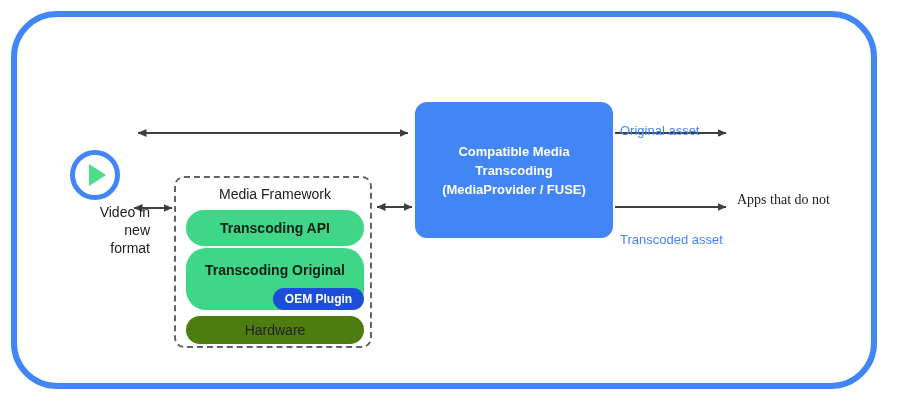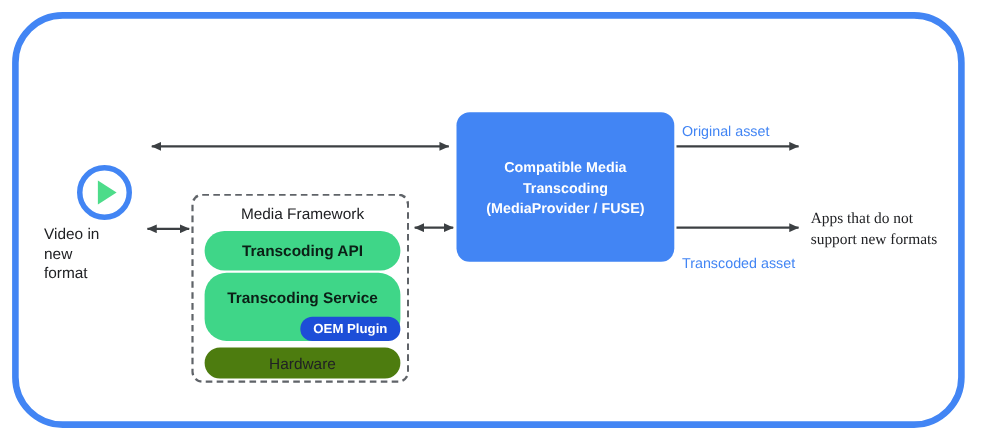--- a/index.html
+++ b/index.html
@@ -65,21 +65,21 @@
     border-left: 17px solid #4ddc8a;
     border-top: 11px solid transparent;
     border-bottom: 11px solid transparent;
   }
 
   #video-caption {
     position: absolute;
     left: 40px;
     top: 203px;
     width: 110px;
-    text-align: left;
+    text-align: right;
     font-size: 14px;
     line-height: 18px;
     color: #202124;
   }
 
   
   #media-framework {
     position: absolute;
     left: 174px;
     top: 176px;
@@ -170,21 +170,21 @@
     box-sizing: border-box;
   }
 
   
   .edge-label {
     position: absolute;
     font-size: 13px;
     color: #4285f4;
     white-space: nowrap;
   }
-  #label-original { left: 620px; top: 112px; }
+  #label-original { left: 620px; top: 123px; }
   #label-transcoded { left: 620px; top: 232px; }
 
   
   .consumer {
     position: absolute;
     font-size: 14px;
     line-height: 19px;
     color: #202124;
     white-space: nowrap;
   }
@@ -240,21 +240,21 @@
   </div>
 
   <div id="media-framework">
     <div id="mf-title">Media Framework</div>
 
     <div class="stack-box" id="box-api">
       <span>Transcoding API</span>
     </div>
 
     <div class="stack-box" id="box-service">
-      <span>Transcoding Service</span>
+      <span>Transcoding Original</span>
     </div>
 
     <div id="oem-plugin">
       <span>OEM Plugin</span>
     </div>
 
     <div class="stack-box" id="box-hardware">
       <span>Hardware</span>
     </div>
   </div>
@@ -265,16 +265,15 @@
       <div>Transcoding</div>
       <div>(MediaProvider / FUSE)</div>
     </div>
   </div>
 
   <div class="edge-label" id="label-original">Original asset</div>
   <div class="edge-label" id="label-transcoded">Transcoded asset</div>
 
   <div class="consumer" id="consumer-nosupport">
     <div>Apps that do not</div>
-    <div>support new formats</div>
   </div>
 
 </div>
 
 </body></html>

